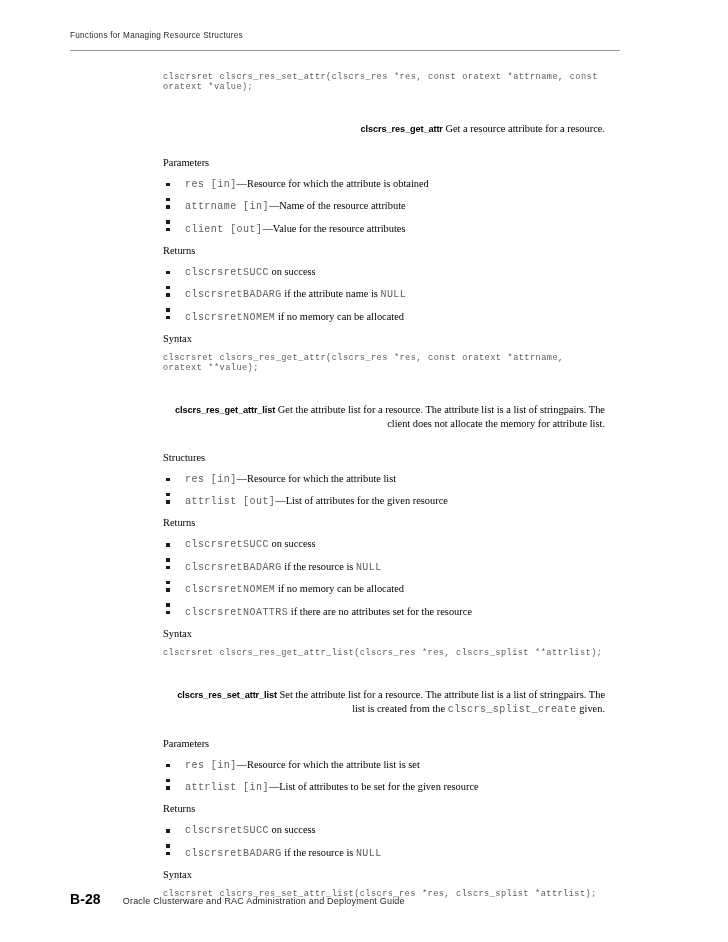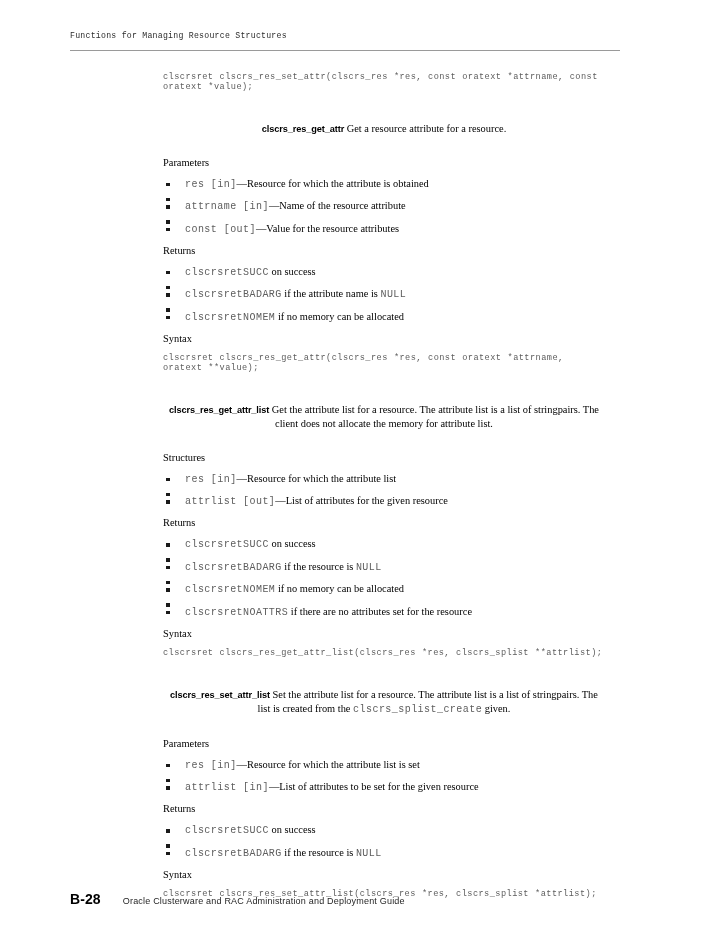--- a/index.html
+++ b/index.html
@@ -23,21 +23,21 @@
     height: 942px;
     overflow: hidden;
   }
 
   
   .running-header {
     position: absolute;
     left: 70px;
     top: 31px;
     width: 550px;
-    font-family: Liberation Mono, monospace;
+    font-family: Liberation Sans, sans-serif;
     font-size: 8.2px;
     letter-spacing: 0.25px;
     color: #2b2b2b;
     white-space: nowrap;
   }
   .header-rule {
     position: absolute;
     left: 70px;
     top: 50px;
     width: 550px;
@@ -69,21 +69,21 @@
     font-size: 10px;
     color: #5d5d5d;
     letter-spacing: 0.45px;
   }
 
   
   .fn-entry {
     font-size: 10.4px;
     line-height: 14.6px;
     color: #000;
-    text-align: center;
+    text-align: right;
   }
   .fn-name {
     font-family: "Liberation Sans", "DejaVu Sans", sans-serif;
     font-weight: bold;
     font-size: 9.2px;
     letter-spacing: -0.1px;
     color: #000;
   }
   .fn-desc { font-family: "Liberation Serif", "DejaVu Serif", serif; }
 
@@ -179,21 +179,21 @@
     <ul class="bullets">
       <li>
         <span class="mono">res [in]</span><span class="li-text">—Resource for which the attribute is obtained</span>
       </li>
       <li class="li-gap" style="height:7.5px;padding:0"></li>
       <li>
         <span class="mono">attrname [in]</span><span class="li-text">—Name of the resource attribute</span>
       </li>
       <li class="li-gap" style="height:7.5px;padding:0"></li>
       <li>
-        <span class="mono">const [out]</span><span class="li-text">—Value for the resource attributes</span>
+        <span class="mono">client [out]</span><span class="li-text">—Value for the resource attributes</span>
       </li>
     </ul>
 
     <div class="sp-list"></div>
     <div class="section-label">Returns</div>
     <div class="sp-label"></div>
 
     <ul class="bullets">
       <li>
         <span class="mono">clscrsretSUCC</span><span class="li-text"> on success</span>

